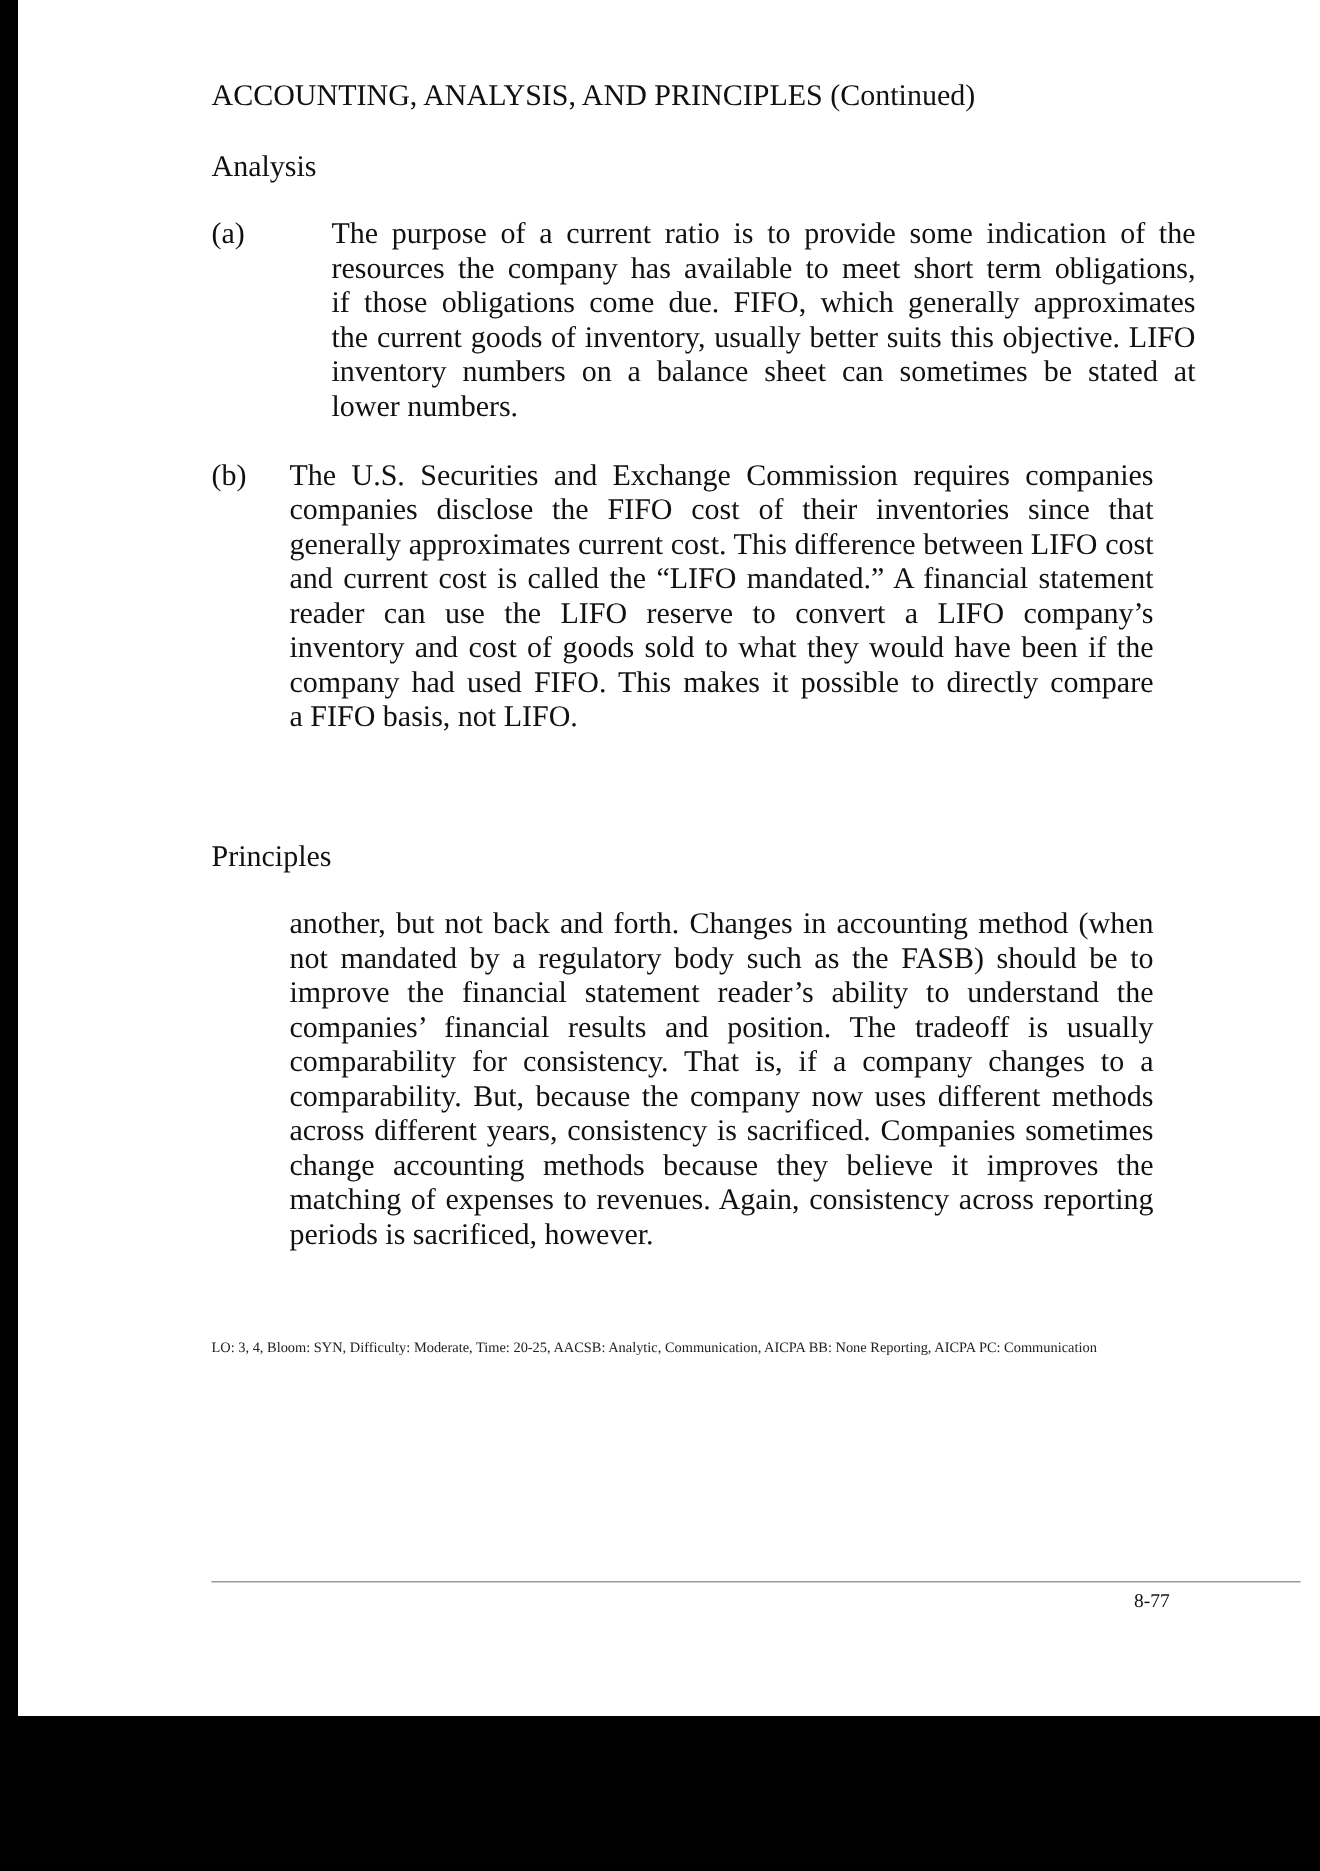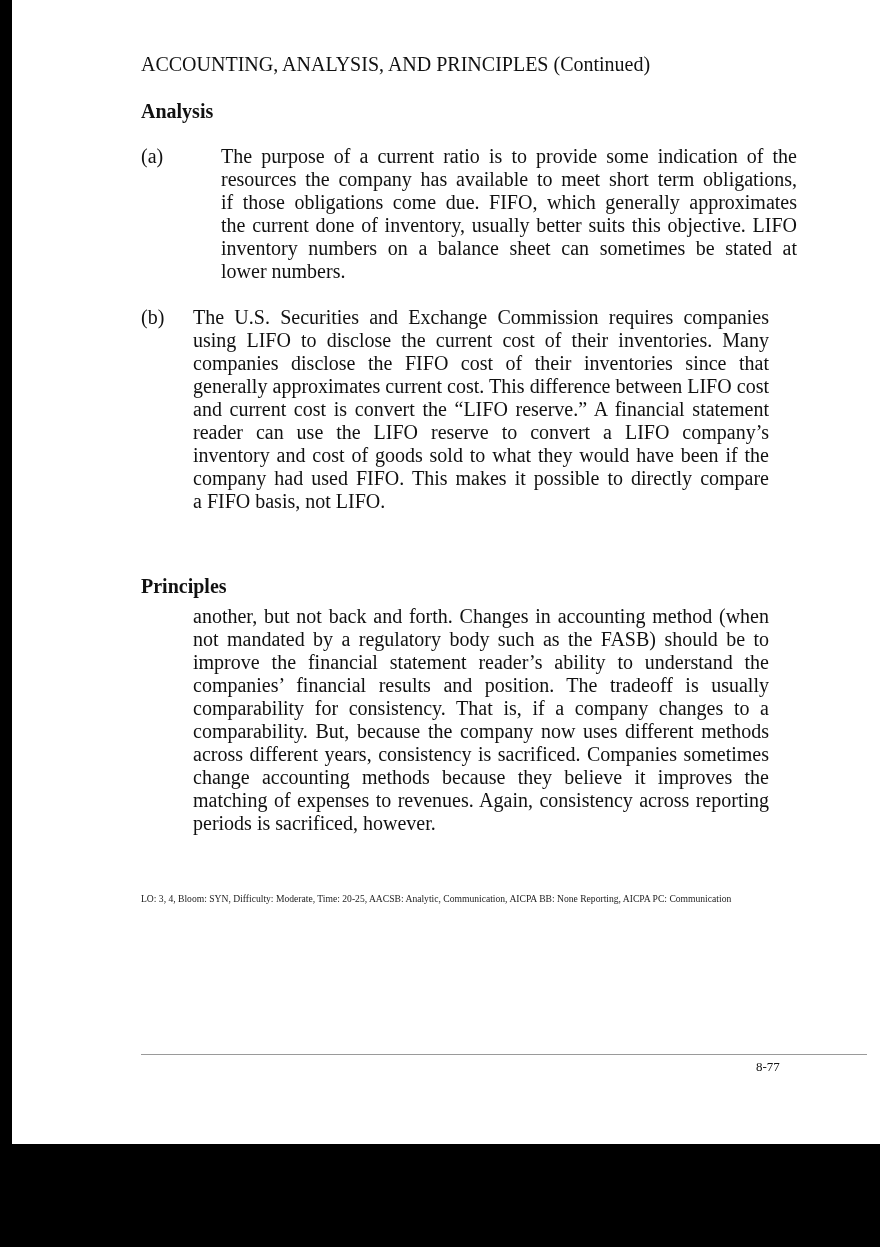--- a/index.html
+++ b/index.html
@@ -12,21 +12,21 @@
   .page {
     position: absolute; left: 12px; top: 0; width: 880px; height: 1144px;
     background: #ffffff;
   }
   .title {
     position: absolute; left: 129px; top: 52px;
     font-size: 20px; line-height: 24px; white-space: nowrap;
   }
   .section-head {
     position: absolute; left: 129px;
-    font-size: 20px; line-height: 24px; white-space: nowrap; font-weight: bold;
+    font-size: 20px; line-height: 24px; white-space: nowrap;
   }
   .item-label {
     position: absolute; left: 129px;
     font-size: 20px; line-height: 23px;
   }
   .para {
     position: absolute; left: 181px; width: 576px;
     font-size: 20px; line-height: 23px;
     text-align: justify;
   }
@@ -54,39 +54,38 @@
 <div class="page">
   <div class="title">ACCOUNTING, ANALYSIS, AND PRINCIPLES (Continued)</div>
 
   <div class="section-head" style="top:99px;">Analysis</div>
 
   <div class="item-label" style="top:145px;">(a)</div>
   <div class="para" style="top:145px;margin-left:28px;">
     <span class="ln">The purpose of a current ratio is to provide some indication of the</span>
     <span class="ln">resources the company has available to meet short term obligations,</span>
     <span class="ln">if those obligations come due. FIFO, which generally approximates</span>
-    <span class="ln">the current done of inventory, usually better suits this objective. LIFO</span>
+    <span class="ln">the current goods of inventory, usually better suits this objective. LIFO</span>
     <span class="ln">inventory numbers on a balance sheet can sometimes be stated at</span>
     <span class="ln last">lower numbers.</span>
   </div>
 
   <div class="item-label" style="top:306px;">(b)</div>
   <div class="para" style="top:306px;">
     <span class="ln">The U.S. Securities and Exchange Commission requires companies</span>
-    <span class="ln">using LIFO to disclose the current cost of their inventories. Many</span>
     <span class="ln">companies disclose the FIFO cost of their inventories since that</span>
     <span class="ln">generally approximates current cost. This difference between LIFO cost</span>
-    <span class="ln">and current cost is convert the “LIFO reserve.” A financial statement</span>
+    <span class="ln">and current cost is called the “LIFO mandated.” A financial statement</span>
     <span class="ln">reader can use the LIFO reserve to convert a LIFO company’s</span>
     <span class="ln">inventory and cost of goods sold to what they would have been if the</span>
     <span class="ln">company had used FIFO. This makes it possible to directly compare</span>
     <span class="ln last">a FIFO basis, not LIFO.</span>
   </div>
 
-  <div class="section-head" style="top:559px;margin-top:15px;">Principles</div>
+  <div class="section-head" style="top:559px;">Principles</div>
 
   <div class="para" style="top:605px;">
     <span class="ln">another, but not back and forth. Changes in accounting method (when</span>
     <span class="ln">not mandated by a regulatory body such as the FASB) should be to</span>
     <span class="ln">improve the financial statement reader’s ability to understand the</span>
     <span class="ln">companies’ financial results and position. The tradeoff is usually</span>
     <span class="ln">comparability for consistency. That is, if a company changes to a</span>
     <span class="ln">comparability. But, because the company now uses different methods</span>
     <span class="ln">across different years, consistency is sacrificed. Companies sometimes</span>
     <span class="ln">change accounting methods because they believe it improves the</span>

